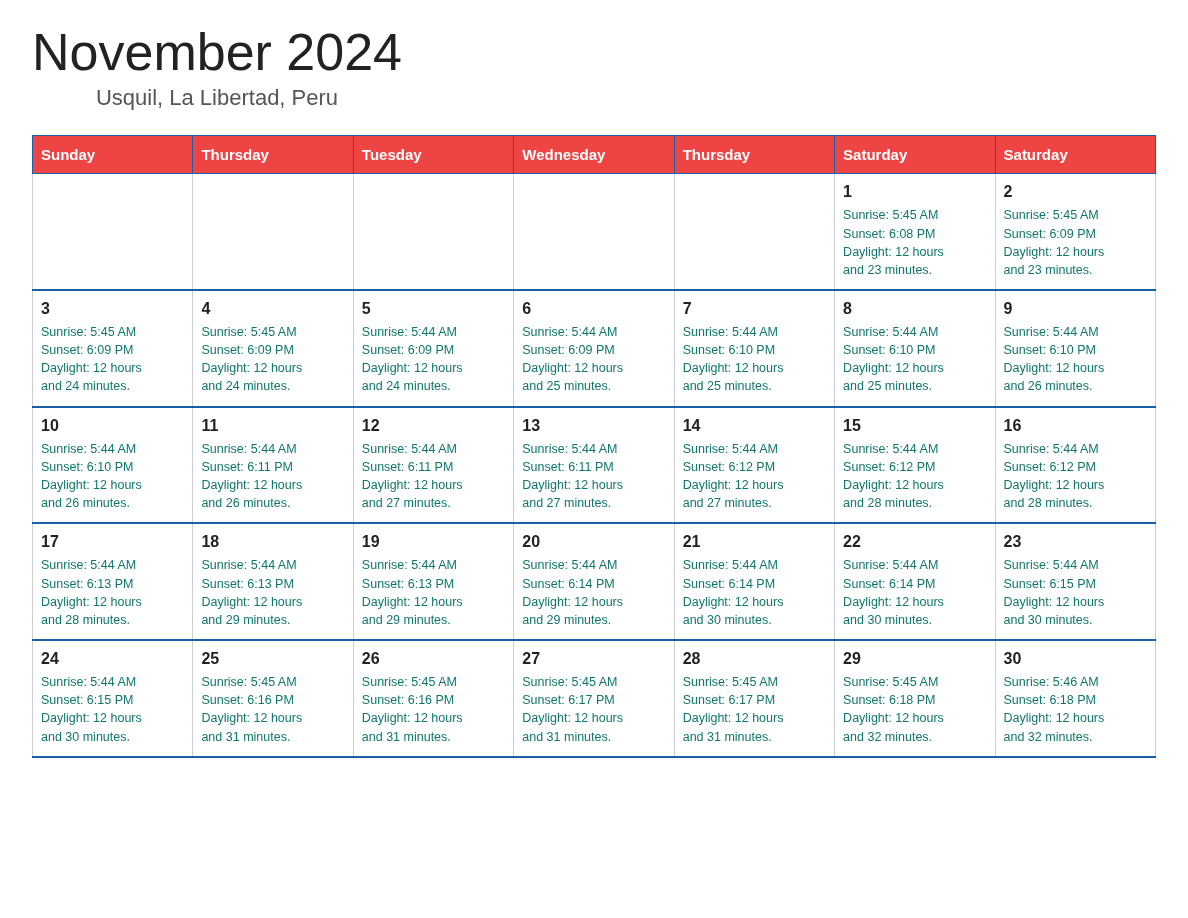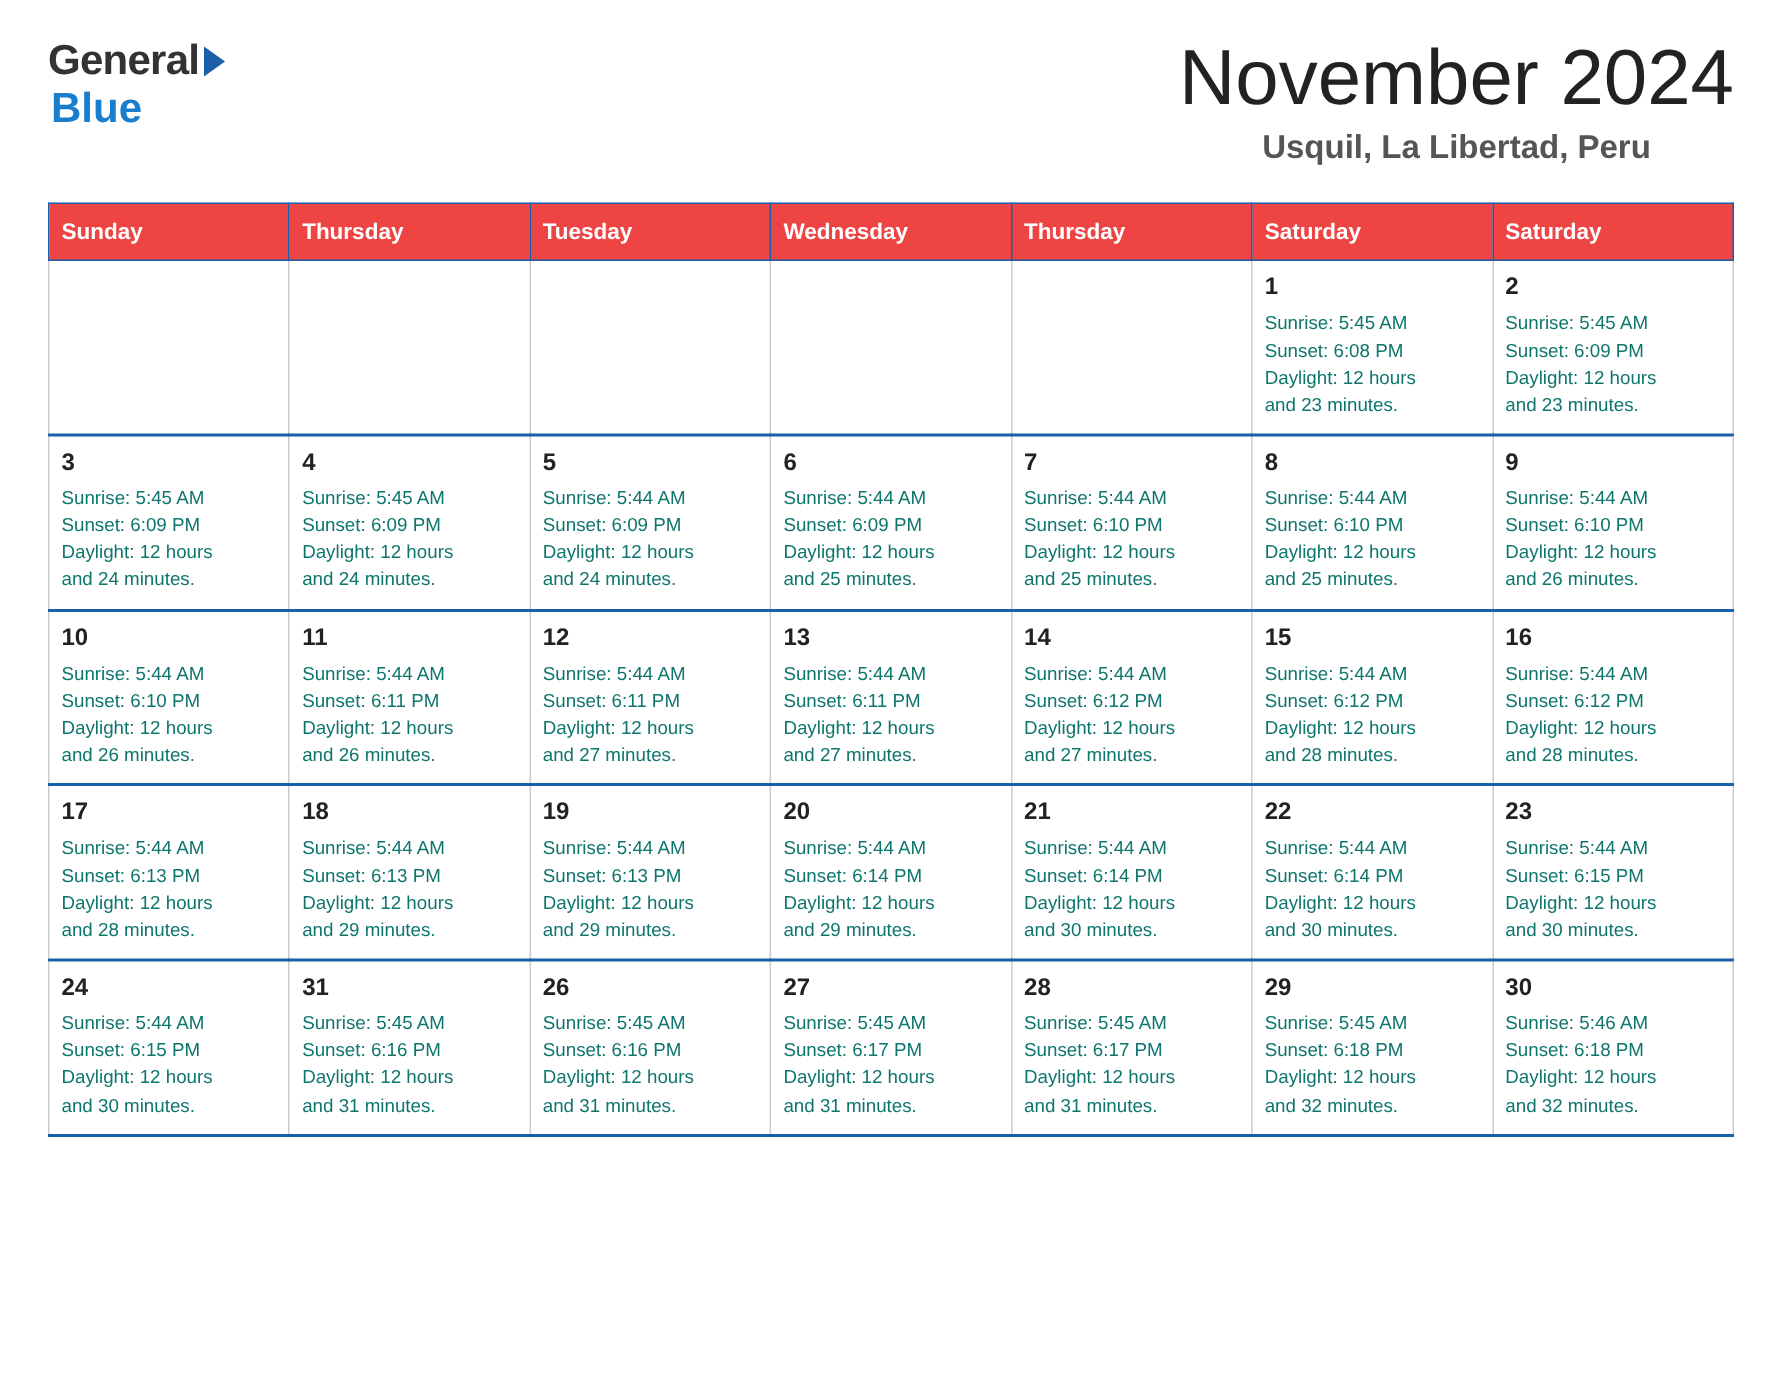--- a/index.html
+++ b/index.html
@@ -50,21 +50,21 @@
       text-align: center;
     }
     .title-block h1 {
       font-size: 52px;
       font-weight: normal;
       color: #222;
       line-height: 1.1;
     }
     .title-block h2 {
       font-size: 22px;
-      font-weight: bold;
+      font-weight: normal;
       color: #555;
       margin-top: 4px;
     }
     table {
       width: 100%;
       border-collapse: collapse;
       table-layout: fixed;
     }
     thead tr th {
       background-color: #ef4444;
@@ -99,27 +99,20 @@
       font-size: 12.5px;
     }
     td.empty {
       background: #fff;
     }
   </style>
 </head>
 <body>
 
 <div class="header">
-  <div class="logo">
-    <div class="logo-top">
-      <span class="logo-general">General</span>
-      <div class="logo-arrow"></div>
-    </div>
-    <span class="logo-blue">Blue</span>
-  </div>
   <div class="title-block">
     <h1>November 2024</h1>
     <h2>Usquil, La Libertad, Peru</h2>
   </div>
 </div>
 
 <table>
   <thead>
     <tr>
     <th>Sunday</th>
@@ -308,21 +301,21 @@
       </tr>
       <tr>
         <td>
           <span class="day-num">24</span>
           <div class="sun-info" style="white-space: pre-line;">Sunrise: 5:44 AM
 Sunset: 6:15 PM
 Daylight: 12 hours
 and 30 minutes.</div>
         </td>
         <td>
-          <span class="day-num">31</span>
+          <span class="day-num">25</span>
           <div class="sun-info" style="white-space: pre-line;">Sunrise: 5:45 AM
 Sunset: 6:16 PM
 Daylight: 12 hours
 and 31 minutes.</div>
         </td>
         <td>
           <span class="day-num">26</span>
           <div class="sun-info" style="white-space: pre-line;">Sunrise: 5:45 AM
 Sunset: 6:16 PM
 Daylight: 12 hours

